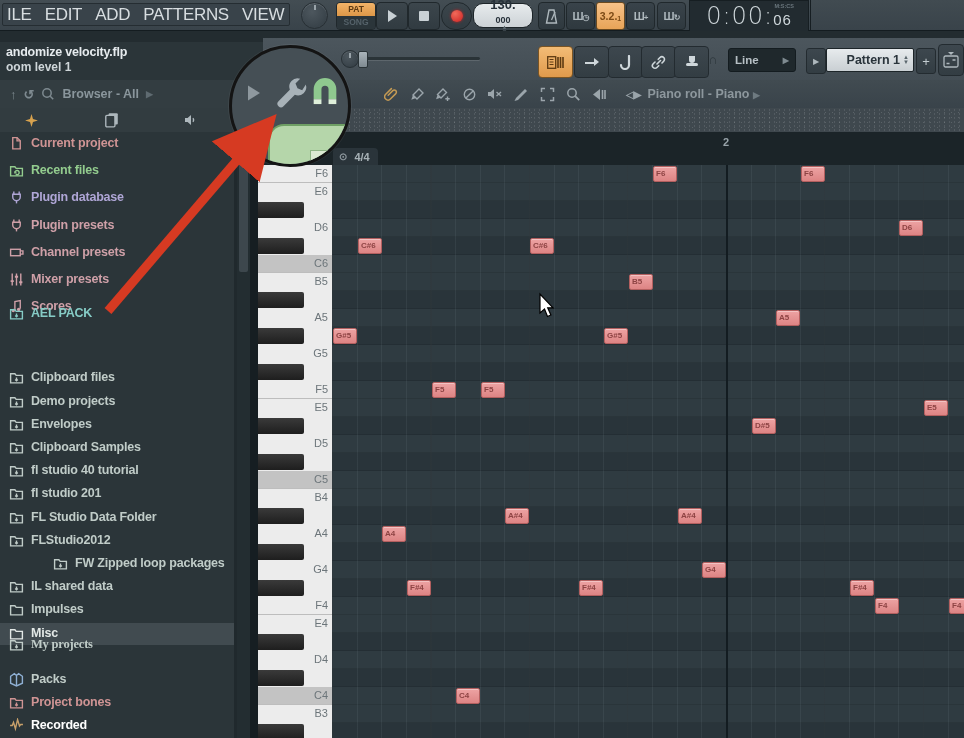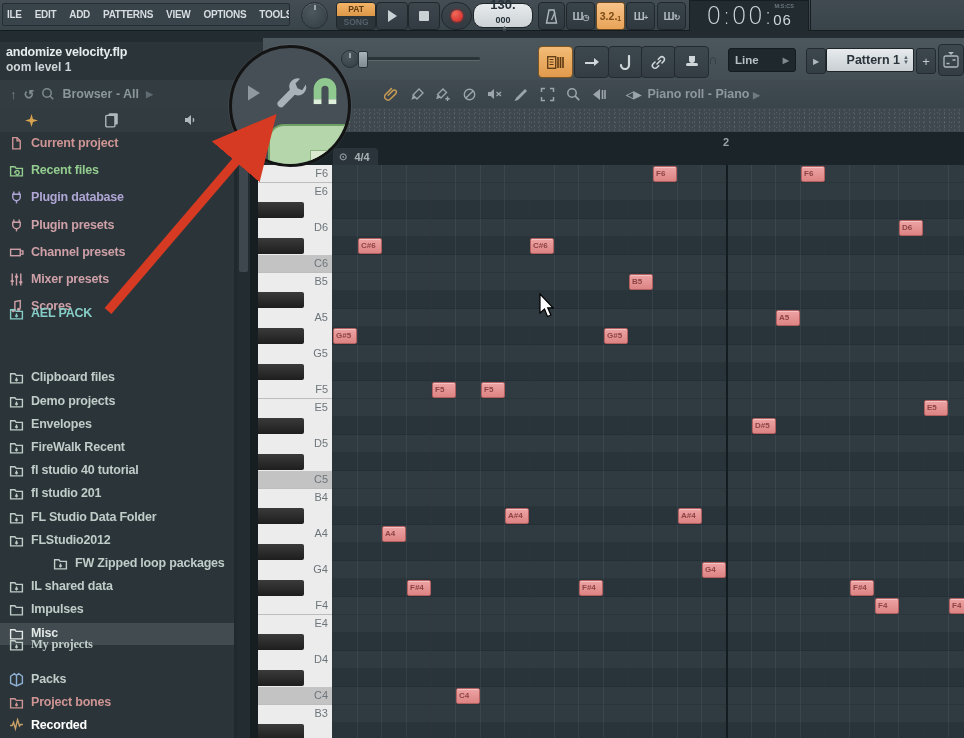--- a/index.html
+++ b/index.html
@@ -5,21 +5,21 @@
   html,body{margin:0;padding:0;background:#10161a;}
   #app{position:relative;width:964px;height:738px;overflow:hidden;
        font-family:"Liberation Sans",sans-serif;background:#20292d;
        -webkit-font-smoothing:antialiased;}
   .abs{position:absolute;}
 
   
   #topbar{left:0;top:0;width:964px;height:30px;background:linear-gradient(#434d53,#39434a);border-bottom:1px solid #141c20;}
   #menu-box{left:2px;top:3px;width:288px;height:23px;background:#39434a;border:1px solid #252d32;border-radius:2px;
             display:flex;align-items:center;gap:13px;padding:0 0 0 4px;box-sizing:border-box;overflow:hidden;}
-  .menu-item{color:#d7dde0;font-size:10px;font-weight:bold;letter-spacing:-0.3px;white-space:nowrap;}
+  .menu-item{color:#d7dde0;font-size:17px;font-weight:normal;letter-spacing:-0.3px;white-space:nowrap;}
   .knob{border-radius:50%;background:radial-gradient(circle at 40% 35%,#4d575e,#39434a 70%);border:1px solid #272f34;box-shadow:inset 0 1px 1px rgba(255,255,255,.15);}
   .knob::after{content:"";position:absolute;left:50%;top:2px;width:2px;height:5px;background:#9aa4aa;transform:translateX(-50%);}
   #knob1{left:301px;top:2px;width:25px;height:25px;}
   #patsong{left:336px;top:2px;width:38px;height:26px;border-radius:4px;overflow:hidden;border:1px solid #20282c;}
   #pat{height:13px;background:linear-gradient(#f3b468,#dd9748);color:#5d3a12;font-size:8.5px;font-weight:bold;text-align:center;line-height:13px;}
   #song{height:13px;background:#2b353a;color:#55626a;font-size:8.5px;font-weight:bold;text-align:center;line-height:12px;}
   .tbtn{background:linear-gradient(#3c464c,#313b41);border:1px solid #20282c;border-radius:4px;display:flex;align-items:center;justify-content:center;}
   #play-btn{left:376px;top:2px;width:30px;height:26px;}
   #stop-btn{left:408px;top:2px;width:30px;height:26px;}
   .tri-play{width:0;height:0;border-left:9px solid #c9d1d5;border-top:6px solid transparent;border-bottom:6px solid transparent;}
@@ -627,21 +627,21 @@
         </span>
         <span class="sb-label" style="color: rgb(192, 204, 200);">Envelopes</span>
       </div>
       <div class="sb-item" style="top: 305px;">
         <span class="sb-icon">
           <svg width="15" height="15" viewBox="0 0 14 14" style="position:absolute;left:0;top:0">
             <path d="M1.5 3.5h4L6.7 5h5.8v7H1.5z" fill="none" stroke="#c0ccc8" stroke-width="1.3"></path>
             <path d="M7 7v3M5.8 8.8L7 10l1.2-1.2" fill="none" stroke="#c0ccc8" stroke-width="1.3"></path>
           </svg>
         </span>
-        <span class="sb-label" style="color: rgb(192, 204, 200);">FireWalk Recent</span>
+        <span class="sb-label" style="color: rgb(192, 204, 200);">Clipboard Samples</span>
       </div>
       <div class="sb-item" style="top: 328px;">
         <span class="sb-icon">
           <svg width="15" height="15" viewBox="0 0 14 14" style="position:absolute;left:0;top:0">
             <path d="M1.5 3.5h4L6.7 5h5.8v7H1.5z" fill="none" stroke="#c0ccc8" stroke-width="1.3"></path>
             <path d="M7 7v3M5.8 8.8L7 10l1.2-1.2" fill="none" stroke="#c0ccc8" stroke-width="1.3"></path>
           </svg>
         </span>
         <span class="sb-label" style="color: rgb(192, 204, 200);">fl studio 40 tutorial</span>
       </div>

